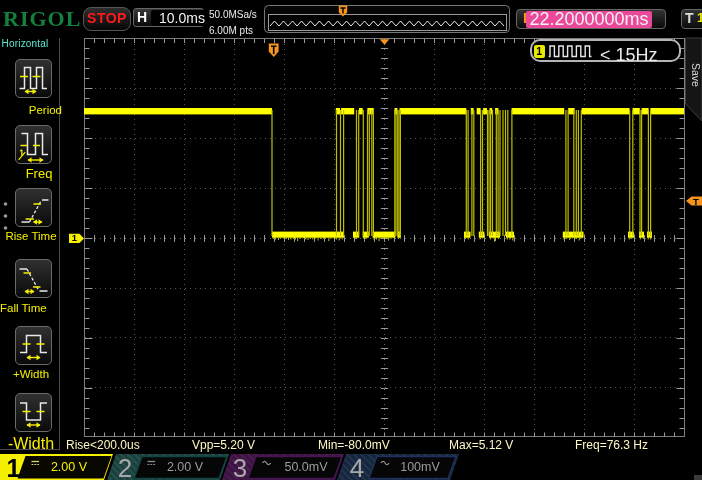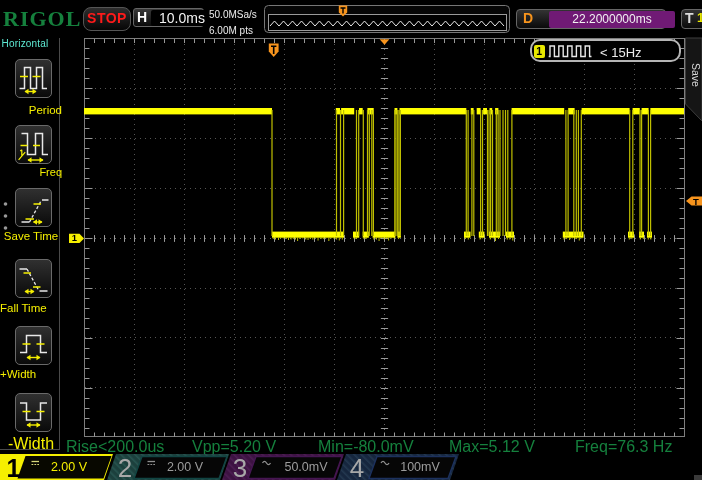--- a/index.html
+++ b/index.html
@@ -208,22 +208,22 @@
 <rect x="264.5" y="5.5" width="245" height="27" rx="4" fill="#060606" stroke="#777" stroke-width="1"></rect>
 <rect x="268.5" y="14.5" width="238" height="16" fill="#000" stroke="#9a9a9a" stroke-width="1"></rect>
 <path d="M270 26 l4.5 -5 l4.5 5 l4.5 -5 l4.5 5 l4.5 -5 l4.5 5 l4.5 -5 l4.5 5 l4.5 -5 l4.5 5 l4.5 -5 l4.5 5 l4.5 -5 l4.5 5 l4.5 -5 l4.5 5 l4.5 -5 l4.5 5 l4.5 -5 l4.5 5 l4.5 -5 l4.5 5 l4.5 -5 l4.5 5 l4.5 -5 l4.5 5 l4.5 -5 l4.5 5 l4.5 -5 l4.5 5 l4.5 -5 l4.5 5 l4.5 -5 l4.5 5 l4.5 -5 l4.5 5 l4.5 -5 l4.5 5 l4.5 -5 l4.5 5 l4.5 -5 l4.5 5 l4.5 -5 l4.5 5 l4.5 -5 l4.5 5 l4.5 -5 l4.5 5 l4.5 -5 l4.5 5 l4.5 -5 l4.5 5" stroke="#e8e8e8" stroke-width="1" fill="none"></path>
 <polygon points="338.8,5.5 347.2,5.5 347.2,12.5 343,16.5 338.8,12.5" fill="#f7941d"></polygon>
 <path d="M340.5 8H345.5 M343 8V13.5" stroke="#000" stroke-width="1.4" fill="none"></path>
 </svg>
 
 <div class="abs" style="left:516px;top:9px;width:150px;height:20px;border-radius:4px;
   background:linear-gradient(#333,#0a0a0a);border:1px solid #666"></div>
 <div class="abs" style="left:523px;top:10px;color:#f7941d;font-weight:bold;font-size:14px">D</div>
-<div class="abs" style="left:549px;top:10.5px;width:126px;height:17px;background:#701a75;border-radius:2px;
-  color:#f2f2f2;font-size:12px;text-align:center;line-height:17px">22.2000000ms</div>
+<div class="abs" style="left:526px;top:10.5px;width:126px;height:17px;background:#ec4899;border-radius:2px;
+  color:#f2f2f2;font-size:18px;text-align:center;line-height:17px">22.2000000ms</div>
 
 <div class="abs" style="left:681px;top:9px;width:30px;height:20px;border-radius:4px;
   background:linear-gradient(#333,#0a0a0a);border:1px solid #666"></div>
 <div class="abs" style="left:685px;top:10px;color:#ddd;font-weight:bold;font-size:14px">T</div>
 <div class="abs" style="left:697px;top:10px;color:#e8e800;font-weight:bold;font-size:13px">1</div>
 
 <div class="abs" style="left:0;top:38px;width:60px;height:411.5px;border-right:1px solid #4a4a4a;border-bottom:1px solid #4a4a4a;background:#000"></div>
 <div class="abs" style="left:1.5px;top:37.5px;color:#5eead4;font-size:10px;letter-spacing:0.2px">Horizontal</div>
 <div class="abs" style="left:14.5px;top:58.5px;width:37px;height:39px;border-radius:5px;background:linear-gradient(#303030,#0a0a0a);border:1px solid #6a6a6a"><svg width="35" height="37" viewBox="0 0 35 37">
         <path d="M3.5 28.5H8.5V7.5H14.5V28.5H20.5V7.5H26.5V28.5H31" stroke="#e8e8e8" stroke-width="1.5" fill="none"></path>
@@ -234,47 +234,47 @@
       </svg></div>
 <div class="abs" style="left:0;top:104px;width:62px;text-align:right;color:#f5ef00;font-size:11.5px">Period</div>
 <div class="abs" style="left:14.5px;top:124.5px;width:37px;height:39px;border-radius:5px;background:linear-gradient(#303030,#0a0a0a);border:1px solid #6a6a6a"><svg width="35" height="37" viewBox="0 0 35 37">
         <path d="M5.5 7.5H11.5V28.5H19.5V7.5H26.5V28.5H32" stroke="#e8e8e8" stroke-width="1.5" fill="none"></path>
         <path d="M4.5 19.5H11.5 M17 19.5H24" stroke="#f5ef00" stroke-width="1.5"></path>
         <path d="M5.8 23.8 l-1.6 1.1 M5.8 23.8 V29.5 M2.6 33.8 L9.2 26.2" stroke="#f5ef00" stroke-width="1.2" fill="none"></path>
         <path d="M12 34H27" stroke="#f5ef00" stroke-width="1.4"></path>
         <polygon points="11.5,34 15.5,31.2 15.5,36.8" fill="#f5ef00"></polygon>
         <polygon points="27.5,34 23.5,31.2 23.5,36.8" fill="#f5ef00"></polygon>
       </svg></div>
-<div class="abs" style="left:0;top:165.5px;width:62px;text-align:right;color:#f5ef00;font-size:11px">Freq</div>
+<div class="abs" style="left:8px;top:165.5px;width:62px;text-align:center;color:#f5ef00;font-size:13px">Freq</div>
 <div class="abs" style="left:14.5px;top:188px;width:37px;height:39px;border-radius:5px;background:linear-gradient(#303030,#0a0a0a);border:1px solid #6a6a6a"><svg width="35" height="37" viewBox="0 0 35 37">
         <path d="M5.5 33H13.5 M26 11H32.5" stroke="#e8e8e8" stroke-width="1.5" fill="none"></path>
         <path d="M13.5 33 L25.5 11" stroke="#e8e8e8" stroke-width="1.3" stroke-dasharray="3 2" fill="none"></path>
         <path d="M17.5 15H25 M9.5 30H18" stroke="#f5ef00" stroke-width="1.5"></path>
         <path d="M17.5 33H26" stroke="#f5ef00" stroke-width="1.4"></path>
         <polygon points="17.0,33 21.0,30.2 21.0,35.8" fill="#f5ef00"></polygon>
         <polygon points="26.5,33 22.5,30.2 22.5,35.8" fill="#f5ef00"></polygon>
       </svg></div>
-<div class="abs" style="left:0;top:229.5px;width:62px;text-align:center;color:#f5ef00;font-size:11.5px">Save Time</div>
+<div class="abs" style="left:0;top:229.5px;width:62px;text-align:center;color:#f5ef00;font-size:11.5px">Rise Time</div>
 <div class="abs" style="left:14.5px;top:259px;width:37px;height:39px;border-radius:5px;background:linear-gradient(#303030,#0a0a0a);border:1px solid #6a6a6a"><svg width="35" height="37" viewBox="0 0 35 37">
         <path d="M3.5 9H11 M23.5 31H31.5" stroke="#e8e8e8" stroke-width="1.5" fill="none"></path>
         <path d="M11 9 L23 31" stroke="#e8e8e8" stroke-width="1.3" stroke-dasharray="3 2" fill="none"></path>
         <path d="M7.5 13H15 M17 27H24.5" stroke="#f5ef00" stroke-width="1.5"></path>
         <path d="M9 31.5H18" stroke="#f5ef00" stroke-width="1.4"></path>
         <polygon points="8.5,31.5 12.5,28.7 12.5,34.3" fill="#f5ef00"></polygon>
         <polygon points="18.5,31.5 14.5,28.7 14.5,34.3" fill="#f5ef00"></polygon>
       </svg></div>
 <div class="abs" style="left:0;top:302px;width:62px;text-align:left;color:#f5ef00;font-size:11.5px">Fall Time</div>
 <div class="abs" style="left:14.5px;top:325.5px;width:37px;height:39px;border-radius:5px;background:linear-gradient(#303030,#0a0a0a);border:1px solid #6a6a6a"><svg width="35" height="37" viewBox="0 0 35 37">
         <path d="M4 25.5H10.5V8.5H24.5V25.5H31" stroke="#e8e8e8" stroke-width="1.5" fill="none"></path>
         <path d="M6.5 17H14.5 M20.5 17H28.5" stroke="#f5ef00" stroke-width="1.5"></path>
         <path d="M11 30.5H24" stroke="#f5ef00" stroke-width="1.4"></path>
         <polygon points="10.5,30.5 14.5,27.7 14.5,33.3" fill="#f5ef00"></polygon>
         <polygon points="24.5,30.5 20.5,27.7 20.5,33.3" fill="#f5ef00"></polygon>
       </svg></div>
-<div class="abs" style="left:0;top:367.5px;width:62px;color:#f5ef00;font-size:11.5px">+Width</div>
+<div class="abs" style="left:0;top:367.5px;width:62px;text-align:center;color:#f5ef00;font-size:11.5px">+Width</div>
 <div class="abs" style="left:14.5px;top:392.5px;width:37px;height:39px;border-radius:5px;background:linear-gradient(#303030,#0a0a0a);border:1px solid #6a6a6a"><svg width="35" height="37" viewBox="0 0 35 37">
         <path d="M4 9H10.5V26H24.5V9H31" stroke="#e8e8e8" stroke-width="1.5" fill="none"></path>
         <path d="M6.5 17.5H14.5 M20.5 17.5H28.5" stroke="#f5ef00" stroke-width="1.5"></path>
         <path d="M11 31H24" stroke="#f5ef00" stroke-width="1.4"></path>
         <polygon points="10.5,31 14.5,28.2 14.5,33.8" fill="#f5ef00"></polygon>
         <polygon points="24.5,31 20.5,28.2 20.5,33.8" fill="#f5ef00"></polygon>
       </svg></div>
 <div class="abs" style="left:0;top:435px;width:62px;text-align:center;color:#f5ef00;font-size:16px">-Width</div>
 <svg class="abs" style="left:0;top:195px" width="12" height="40" viewBox="0 0 12 40">
 <circle cx="5.5" cy="9" r="1.8" fill="#999"></circle>
@@ -282,26 +282,26 @@
 <circle cx="5.5" cy="33" r="1.8" fill="#999"></circle>
     </svg>
 
 <div class="abs" style="left:530px;top:39px;width:151px;height:23px;border:2px solid #b5b5b5;
   border-radius:10px;background:#000"></div>
 <div class="abs" style="left:534px;top:45px;width:10.5px;height:12.5px;background:#e8e800;border-radius:2px;
   color:#000;font-weight:bold;font-size:10.5px;text-align:center;line-height:12.5px">1</div>
 <svg class="abs" style="left:548px;top:45px" width="46" height="13" viewBox="0 0 46 13">
 <path d="M0.7 11.5 H2 V1 H6.4 V11.5 H10.8 V1 H15.2 V11.5 H19.6 V1 H24 V11.5 H28.4 V1 H32.8 V11.5 H37.2 V1 H41.6 V11.5 H43.5" stroke="#e8e8e8" stroke-width="1.4" fill="none"></path>
     </svg>
-<div class="abs" style="left:600px;top:45px;color:#ececec;font-size:13px">&lt; 15Hz</div>
+<div class="abs" style="left:600px;top:45px;color:#ececec;font-size:18px">&lt; 15Hz</div>
 
 <div class="abs" style="left:688px;top:63px;width:14px;height:30px;color:#d8d8d8;font-size:10.5px;
   writing-mode:vertical-rl;color:#d8d8d8">Save</div>
 
-<div class="abs" style="left:0;top:438px;width:702px;height:13px;color:#15803d;font-size:16px">
+<div class="abs" style="left:0;top:438px;width:702px;height:13px;color:#fef9c3;font-size:12px">
 <span class="abs" style="left:66px">Rise&lt;200.0us</span>
 <span class="abs" style="left:192px">Vpp=5.20&nbsp;V</span>
 <span class="abs" style="left:318px">Min=-80.0mV</span>
 <span class="abs" style="left:449px">Max=5.12&nbsp;V</span>
 <span class="abs" style="left:575px">Freq=76.3&nbsp;Hz</span>
 </div>
 
 <svg class="abs" style="left:0;top:448px" width="702" height="32" viewBox="0 0 702 32">
       <defs>
 <pattern id="h2" width="5" height="5" patternUnits="userSpaceOnUse" patternTransform="rotate(-45)">

